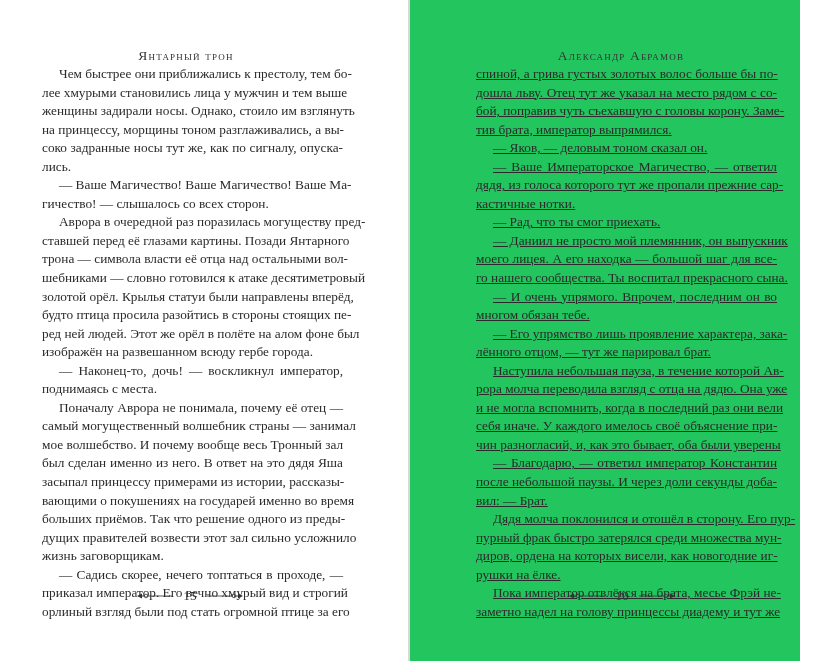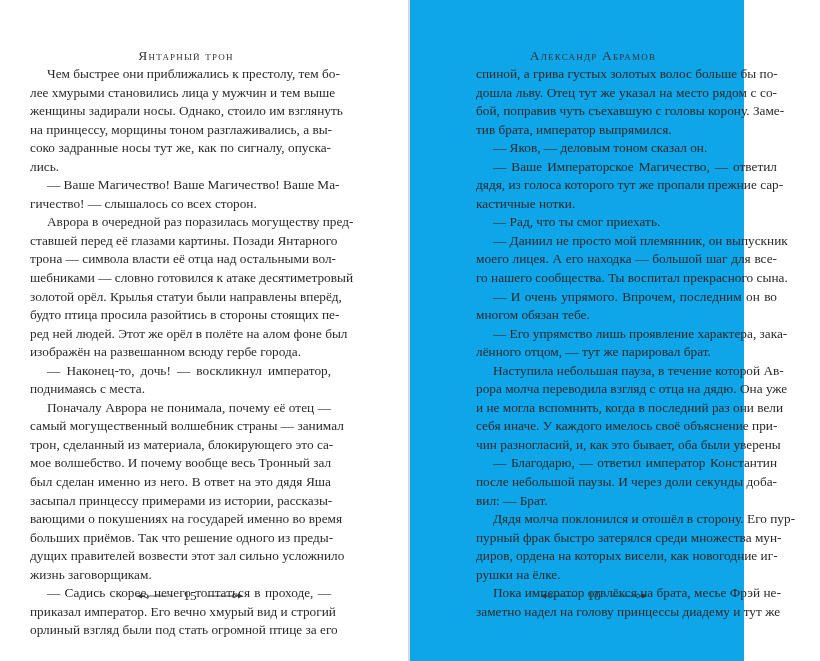--- a/index.html
+++ b/index.html
@@ -6,38 +6,38 @@
   body {
     width:820px; height:661px; background:#ffffff; overflow:hidden;
     position:relative; font-family:"DejaVu Serif", "Liberation Serif", serif;
     color:#2b2b2b;
   }
   .spread { position:absolute; left:0; top:0; width:820px; height:661px; }
   .page {
     position:absolute; top:0; height:661px; background:#ffffff;
   }
   .page.left { left:0; width:408px; }
-  .page.right { left:410px; width:334px; background:#0ea5e9; }
+  .page.right { left:410px; width:390px; background:#22c55e; }
   .gutter {
     position:absolute; left:408px; top:0; width:2px; height:661px; background:#d9d9d9;
   }
   .running-head {
     position:absolute; top:48px; left:0; width:100%; text-align:center;
     font-family:"Liberation Serif", serif; font-size:13.5px; letter-spacing:1.2px;
     font-variant:small-caps; color:#333;
   }
   .page.left .running-head { left:-18px; }
   .page.right .running-head { left:16px; }
   .text-block {
     position:absolute; top:65px; width:301px;
     font-family:"Liberation Serif", serif; font-size:13.3px; line-height:18.55px;
     color:#2a2a2a; text-align:justify;
   }
-  .page.left .text-block { left:30px;font-family:Liberation Serif, serif; }
-  .page.right .text-block { left:66px; }
+  .page.left .text-block { left:42px;font-family:Liberation Serif, serif; }
+  .page.right .text-block { left:66px;text-decoration:underline; }
   .line {
     display:block; height:18.55px; white-space:nowrap;
     text-align:justify; text-align-last:justify;
   }
   .line.last { text-align-last:left; }
   .line.indent { padding-left:17px; }
   .folio {
     position:absolute; top:588px; left:0; width:100%;
     display:flex; justify-content:center; align-items:center; gap:8px;
     font-family:"Liberation Serif", serif; font-size:13.5px; color:#333;
@@ -67,21 +67,20 @@
         <span class="line">трона — символа власти её отца над остальными вол-</span>
         <span class="line">шебниками — словно готовился к атаке десятиметровый</span>
         <span class="line">золотой орёл. Крылья статуи были направлены вперёд,</span>
         <span class="line">будто птица просила разойтись в стороны стоящих пе-</span>
         <span class="line">ред ней людей. Этот же орёл в полёте на алом фоне был</span>
         <span class="line last">изображён на развешанном всюду гербе города.</span>
         <span class="line indent">— Наконец-то, дочь! — воскликнул император,</span>
         <span class="line last">поднимаясь с места.</span>
         <span class="line indent">Поначалу Аврора не понимала, почему её отец —</span>
         <span class="line">самый могущественный волшебник страны — занимал</span>
-        <span class="line">трон, сделанный из материала, блокирующего это са-</span>
         <span class="line">мое волшебство. И почему вообще весь Тронный зал</span>
         <span class="line">был сделан именно из него. В ответ на это дядя Яша</span>
         <span class="line">засыпал принцессу примерами из истории, рассказы-</span>
         <span class="line">вающими о покушениях на государей именно во время</span>
         <span class="line">больших приёмов. Так что решение одного из преды-</span>
         <span class="line">дущих правителей возвести этот зал сильно усложнило</span>
         <span class="line last">жизнь заговорщикам.</span>
         <span class="line indent">— Садись скорее, нечего топтаться в проходе, —</span>
         <span class="line">приказал император. Его вечно хмурый вид и строгий</span>
         <span class="line">орлиный взгляд были под стать огромной птице за его</span>

